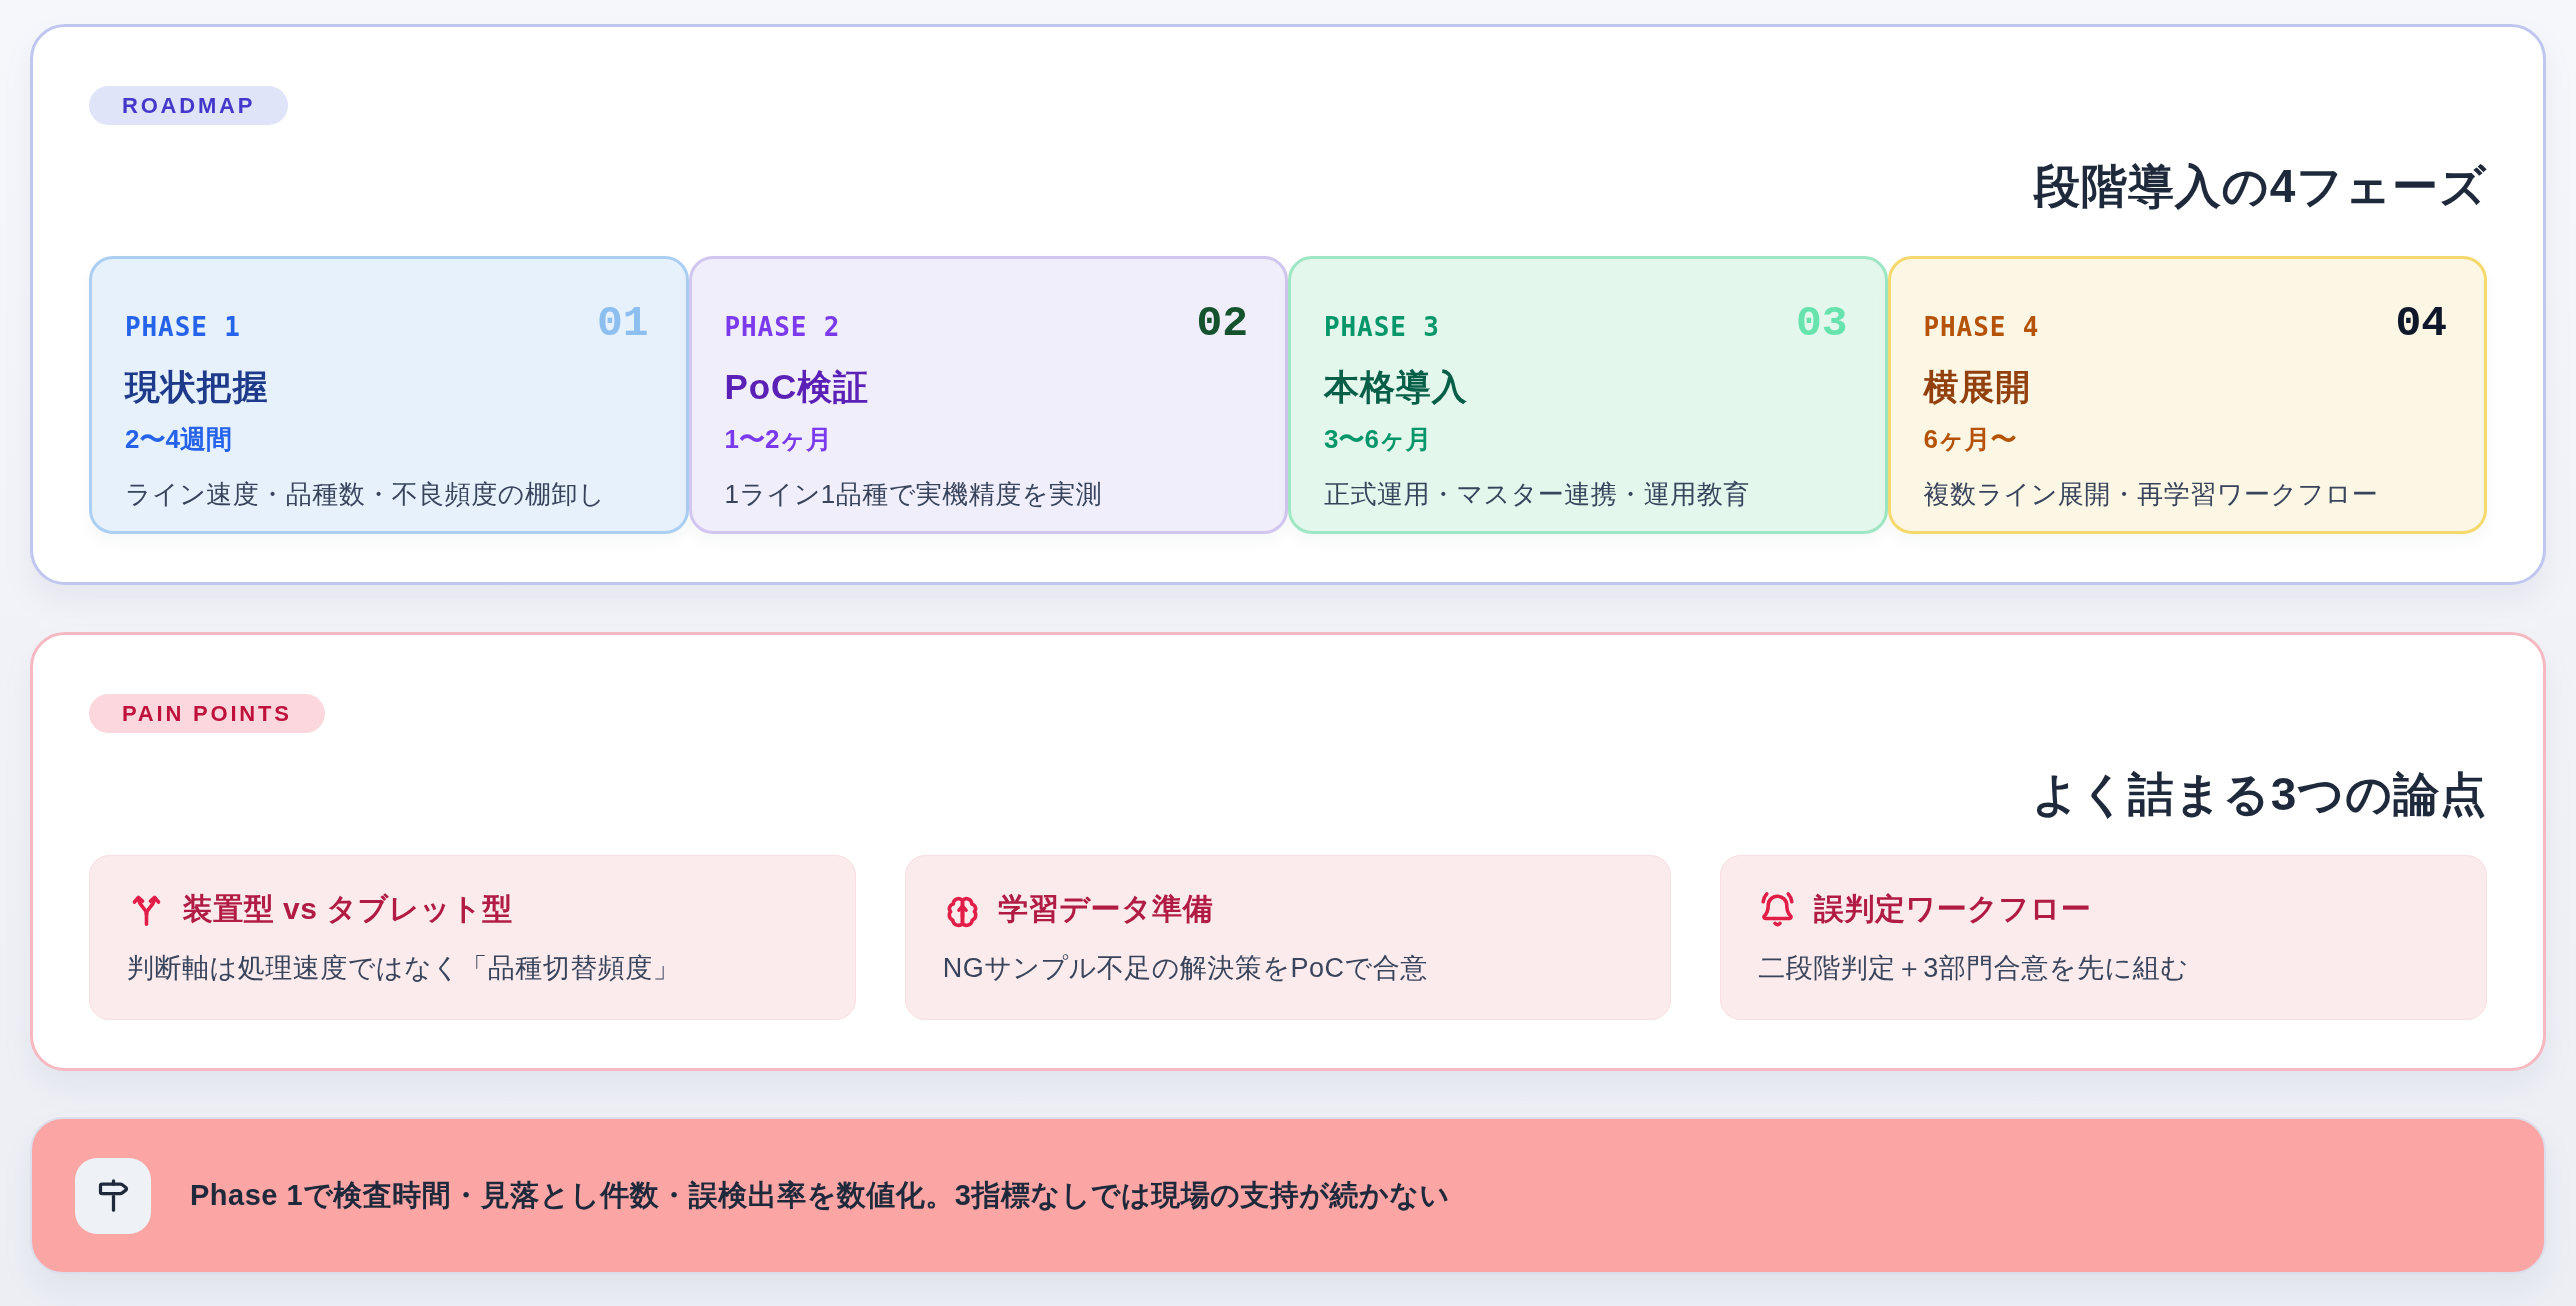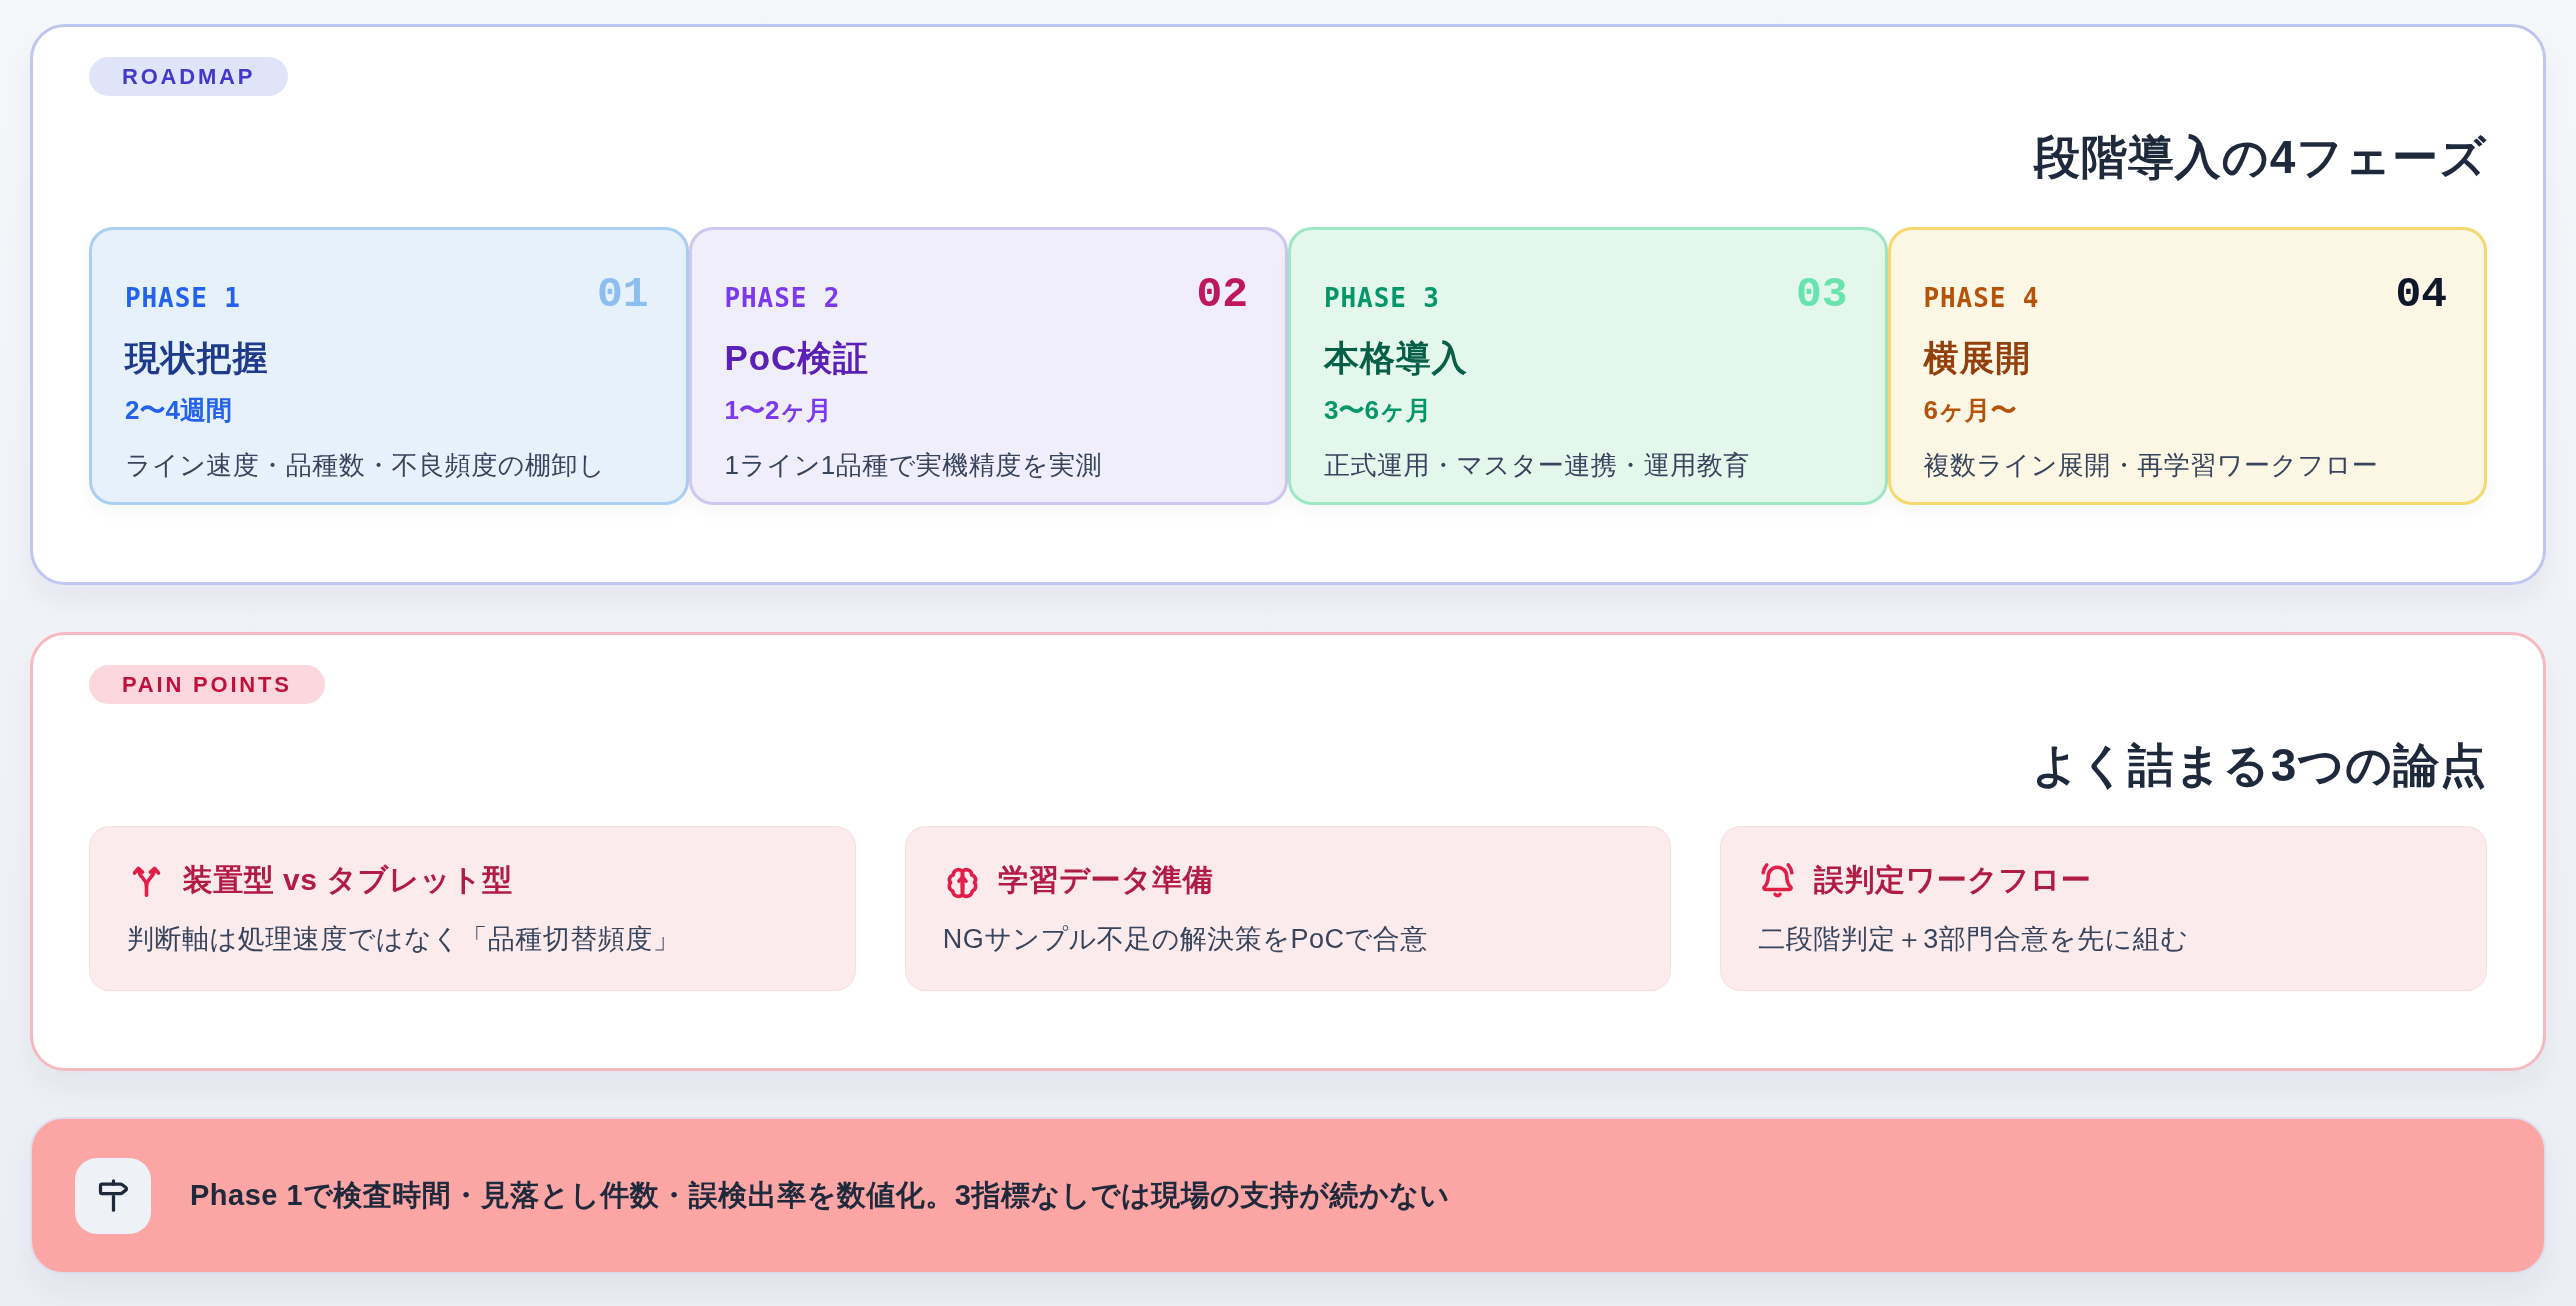--- a/index.html
+++ b/index.html
@@ -8,21 +8,21 @@
     background:linear-gradient(180deg,#f6f7fb 0%,#f1f2f7 55%,#ecEEF4 100%);
     font-family:"Liberation Sans","DejaVu Sans",sans-serif;
     color:#1e293b;
     -webkit-font-smoothing:antialiased;
   }
   .section{
     box-sizing:border-box;
     margin:0 30px;
     background:#ffffff;
     border-radius:35px;
-    padding:30px 56px;
+    padding:59px 56px;
     box-shadow:0 16.7px 28px rgba(124,134,168,0.10);
   }
   #roadmap-section{margin-top:24px;height:561px;border:3.7px solid #bfc7f0;}
   #pain-section{margin-top:47px;height:439px;border:3.7px solid #f7b9c1;}
 
   .badge{
     display:inline-flex;align-items:center;
     height:39px;padding:0 33px;border-radius:20.4px;
     font-size:22px;font-weight:bold;letter-spacing:2.8px;
   }
@@ -55,21 +55,21 @@
   .phase-title{font-size:35px;font-weight:800;margin-top:20.4px;letter-spacing:0.9px;}
   .phase-duration{font-size:26px;font-weight:bold;margin-top:11px;}
   .phase-desc{font-size:26px;font-weight:500;margin-top:20.4px;color:#37445c;letter-spacing:0.5px;}
 
   .p1{background:#e7f1fc;border-color:#abcff3;}
   .p1 .phase-label,.p1 .phase-duration{color:#2563eb;}
   .p1 .phase-number{color:#8cbef0;}
   .p1 .phase-title{color:#1e3a8a;}
   .p2{background:#f1eefb;border-color:#d0c6f0;}
   .p2 .phase-label,.p2 .phase-duration{color:#7c3aed;}
-  .p2 .phase-number{color:#be185d;}
+  .p2 .phase-number{color:#14532d;}
   .p2 .phase-title{color:#5b21b6;}
   .p3{background:#e4f7ed;border-color:#9fe7c4;}
   .p3 .phase-label,.p3 .phase-duration{color:#059669;}
   .p3 .phase-number{color:#67e4ae;}
   .p3 .phase-title{color:#065f46;}
   .p4{background:#fcf7e4;border-color:#f5d96d;}
   .p4 .phase-label,.p4 .phase-duration{color:#b45309;}
   .p4 .phase-number{color:#0f172a;}
   .p4 .phase-title{color:#92400e;}
 

